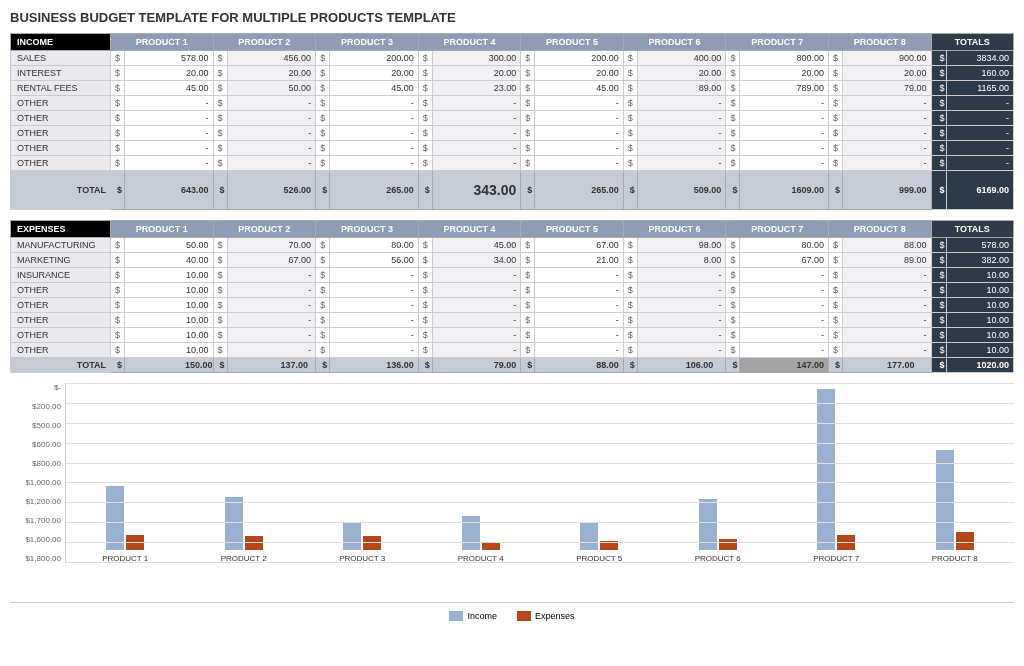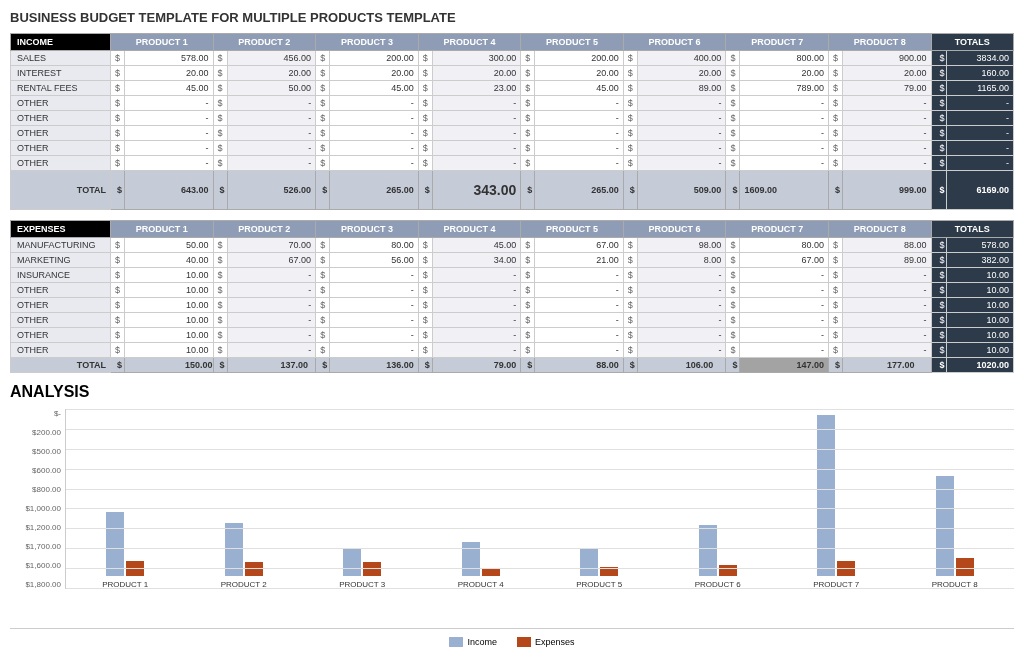--- a/index.html
+++ b/index.html
@@ -360,21 +360,21 @@
         <td style="text-align: right; font-size: 9px; padding: 14px 4px; font-weight: bold; background: rgb(197, 204, 216); border: 1px solid rgb(170, 170, 170);">526.00</td>
         <td style="text-align: right; font-size: 9px; padding: 2px; font-weight: bold; background: rgb(197, 204, 216); border: 1px solid rgb(170, 170, 170);">$</td>
         <td style="text-align: right; font-size: 9px; padding: 2px 4px; font-weight: bold; background: rgb(197, 204, 216); border: 1px solid rgb(170, 170, 170);">265.00</td>
         <td style="text-align: right; font-size: 9px; padding: 2px; font-weight: bold; background: rgb(197, 204, 216); border: 1px solid rgb(170, 170, 170);">$</td>
         <td style="text-align: right; font-size: 14px; padding: 2px 4px; font-weight: bold; background: rgb(197, 204, 216); border: 1px solid rgb(170, 170, 170);">343.00</td>
         <td style="text-align: right; font-size: 9px; padding: 2px; font-weight: bold; background: rgb(197, 204, 216); border: 1px solid rgb(170, 170, 170);">$</td>
         <td style="text-align: right; font-size: 9px; padding: 2px 4px; font-weight: bold; background: rgb(197, 204, 216); border: 1px solid rgb(170, 170, 170);">265.00</td>
         <td style="text-align: right; font-size: 9px; padding: 2px; font-weight: bold; background: rgb(197, 204, 216); border: 1px solid rgb(170, 170, 170);">$</td>
         <td style="text-align: right; font-size: 9px; padding: 2px 4px; font-weight: bold; background: rgb(197, 204, 216); border: 1px solid rgb(170, 170, 170);">509.00</td>
         <td style="text-align: right; font-size: 9px; padding: 2px; font-weight: bold; background: rgb(197, 204, 216); border: 1px solid rgb(170, 170, 170);">$</td>
-        <td style="text-align: left; font-size: 9px; padding: 2px 4px; font-weight: bold; background: rgb(197, 204, 216); border: 1px solid rgb(170, 170, 170);">1609.00</td>
+        <td style="text-align: right; font-size: 9px; padding: 2px 4px; font-weight: bold; background: rgb(197, 204, 216); border: 1px solid rgb(170, 170, 170);">1609.00</td>
         <td style="text-align: right; font-size: 9px; padding: 2px; font-weight: bold; background: rgb(197, 204, 216); border: 1px solid rgb(170, 170, 170);">$</td>
         <td style="text-align: right; font-size: 9px; padding: 2px 4px; font-weight: bold; background: rgb(197, 204, 216); border: 1px solid rgb(170, 170, 170);">999.00</td>
         <td style="background: rgb(45, 58, 74); color: rgb(255, 255, 255); text-align: right; font-size: 9px; padding: 2px; font-weight: bold;">$</td>
         <td style="background: rgb(45, 58, 74); color: rgb(255, 255, 255); text-align: right; font-size: 9px; padding: 2px 4px; font-weight: bold;">6169.00</td>
       </tr>
     </tbody>
 </table>
 
 <table>
   <thead>
@@ -578,21 +578,20 @@
         <td style="text-align: right; font-size: 9px; padding: 2px 4px; font-weight: bold; background: #a3a3a3; border: 1px solid rgb(170, 170, 170);">147.00</td>
         <td style="text-align: right; font-size: 9px; padding: 2px; font-weight: bold; background: rgb(197, 204, 216); border: 1px solid rgb(170, 170, 170);">$</td>
         <td style="text-align: right; font-size: 9px; padding: 2px 16px; font-weight: bold; background: rgb(197, 204, 216); border: 1px solid rgb(170, 170, 170);">177.00</td>
         <td style="background: rgb(45, 58, 74); color: rgb(255, 255, 255); text-align: right; font-size: 9px; padding: 2px; font-weight: bold;">$</td>
         <td style="background: rgb(45, 58, 74); color: rgb(255, 255, 255); text-align: right; font-size: 9px; padding: 2px 4px; font-weight: bold;">1020.00</td>
       </tr>
     </tbody>
 </table>
 
 <div>
-  <div class="analysis-title">ANALYSIS</div>
   <div class="chart-container">
     <div style="display:flex; height:180px;">
       <div class="y-axis" id="y-axis">
           <div class="y-label">$1,800.00</div>
           <div class="y-label">$1,600.00</div>
           <div class="y-label">$1,700.00</div>
           <div class="y-label">$1,200.00</div>
           <div class="y-label">$1,000.00</div>
           <div class="y-label">$800.00</div>
           <div class="y-label">$600.00</div>

